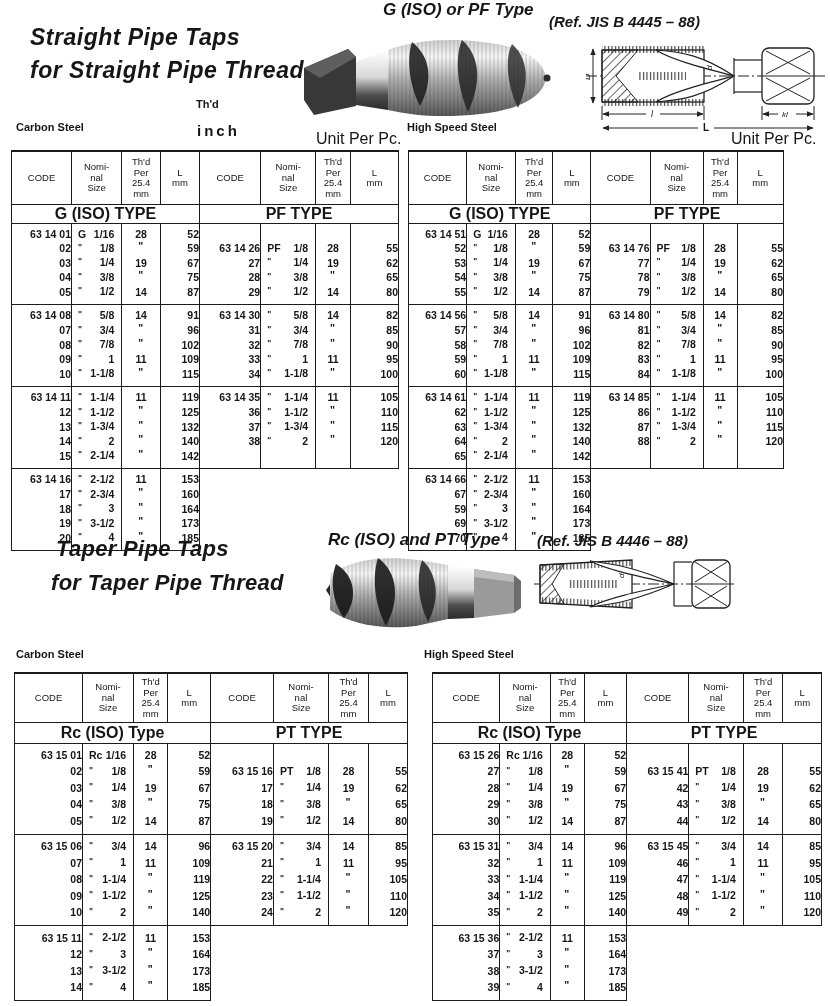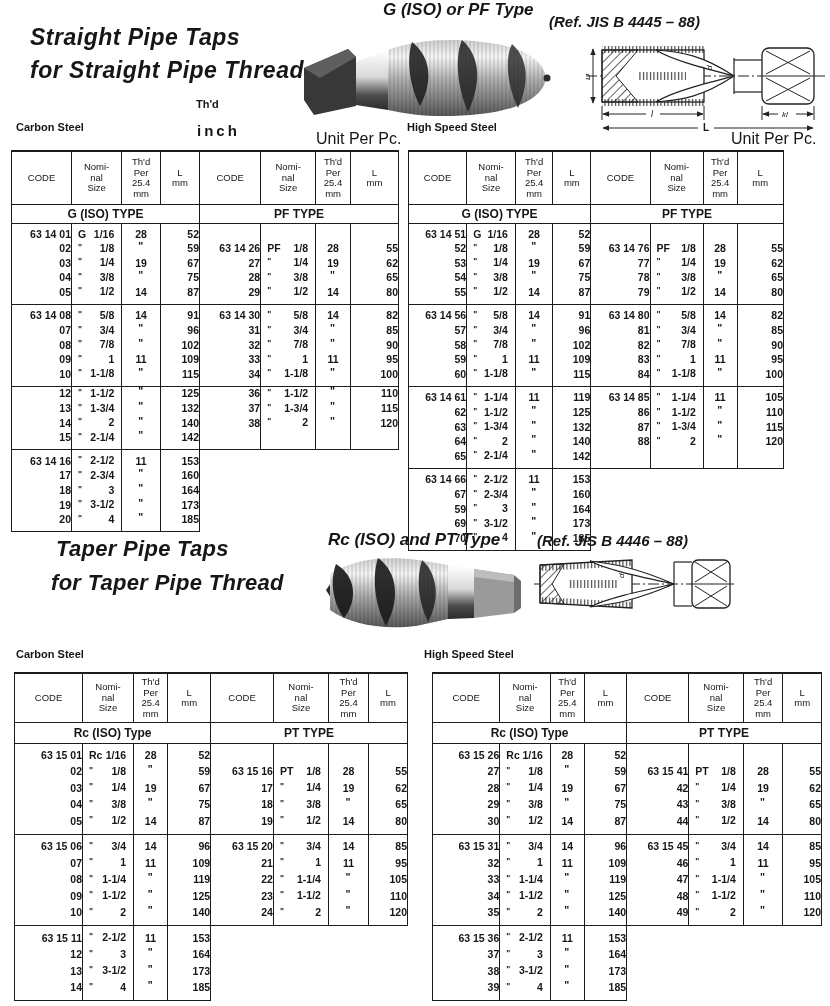--- a/index.html
+++ b/index.html
@@ -24,21 +24,21 @@
     padding:0;margin:0;border-left:1.5px solid #1c1c1c;border-right:1.5px solid #1c1c1c;
     overflow:hidden;white-space:nowrap;
   }
   table.cat tr.hdr th{
     border-top:2px solid #1c1c1c;border-bottom:1.5px solid #1c1c1c;
     font-weight:normal;font-size:9.5px;line-height:10.5px;text-align:center;vertical-align:middle;
   }
   table.top-tbl tr.hdr th{height:52px;}
   table.bot-tbl tr.hdr th{height:48px;}
   table.cat tr.sub th{
-    border-bottom:1.8px solid #1c1c1c;font-size:12px;font-weight:bold;text-align:center;
+    border-bottom:1.8px solid #1c1c1c;font-size:16px;font-weight:bold;text-align:center;
   }
   table.top-tbl tr.sub th{height:18px;}
   table.bot-tbl tr.sub th{height:20px;}
   table.cat td{font-size:10.5px;font-weight:bold;vertical-align:middle;}
   table.top-tbl td{line-height:13.6px;height:13.6px;}
   table.bot-tbl td{line-height:15.5px;height:15.5px;}
   tr.g-first td{padding-top:4px;}
   tr.g-last td{padding-bottom:4px;border-bottom:1.8px solid #1c1c1c;}
   td.code{text-align:right;padding-right:6px;}
   td.len{text-align:right;padding-right:9px;}
@@ -400,20 +400,40 @@
               <div class="sz">
                 <span class="dit">"</span>
                 <span>1-1/8</span>
               </div>
             </td>
             <td class="thd dit">"</td>
             <td class="len">100</td>
           </tr>
         </tbody>
         <tbody>
+          <tr class="g-first">
+            <td class="code">63 14 11</td>
+            <td class="size">
+              <div class="sz">
+                <span class="dit">"</span>
+                <span>1-1/4</span>
+              </div>
+            </td>
+            <td class="thd">11</td>
+            <td class="len">119</td>
+            <td class="code">63 14 35</td>
+            <td class="size">
+              <div class="sz">
+                <span class="dit">"</span>
+                <span>1-1/4</span>
+              </div>
+            </td>
+            <td class="thd">11</td>
+            <td class="len">105</td>
+          </tr>
           <tr>
             <td class="code">12</td>
             <td class="size">
               <div class="sz">
                 <span class="dit">"</span>
                 <span>1-1/2</span>
               </div>
             </td>
             <td class="thd dit">"</td>
             <td class="len">125</td>

